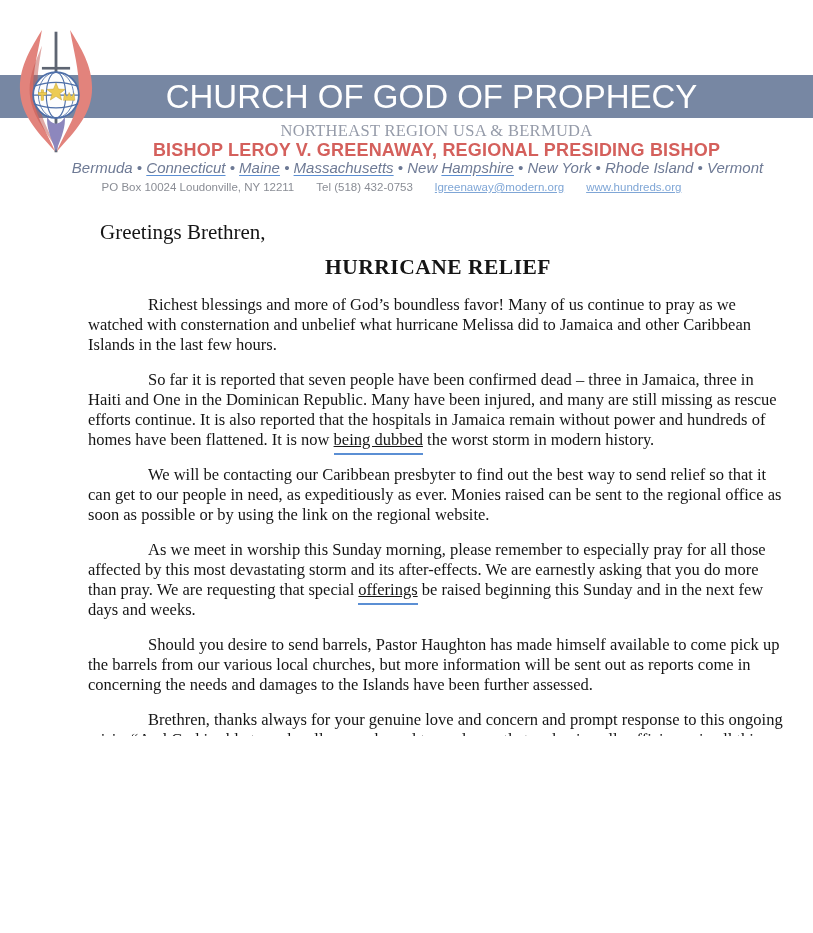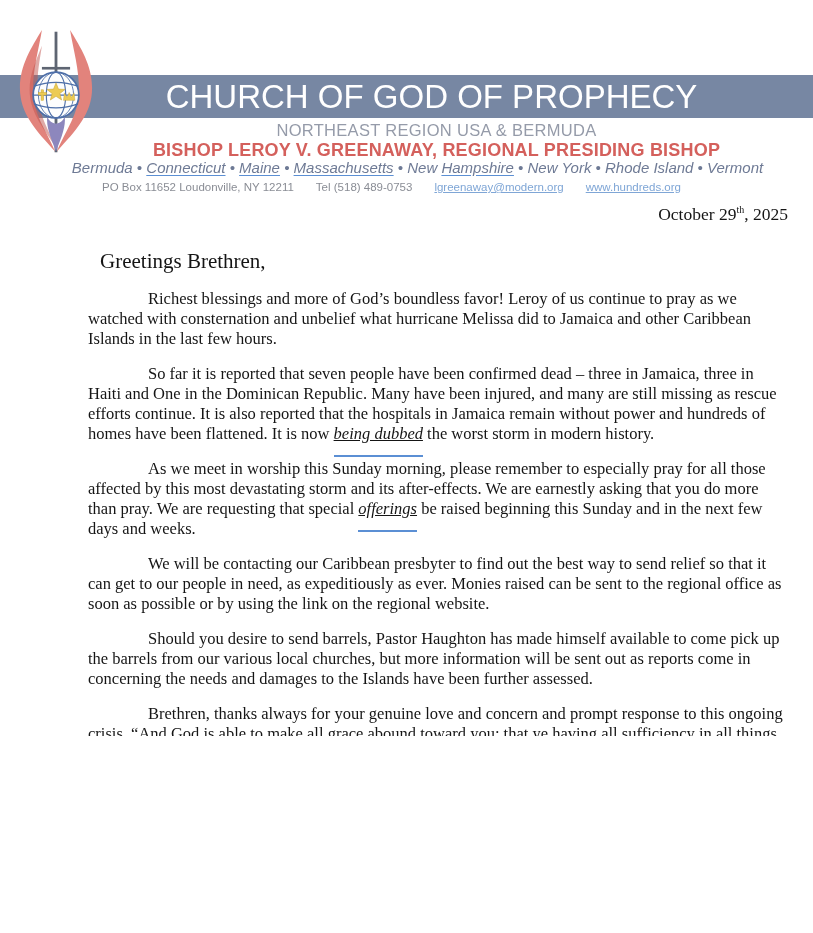--- a/index.html
+++ b/index.html
@@ -6,39 +6,39 @@
   body{width:813px;height:933px;font-family:"Liberation Serif",serif;color:#151515;}
   .page{position:relative;width:813px;height:736px;background:#fff;overflow:hidden;}
 
   
   .banner{position:absolute;top:75px;left:0;width:813px;height:43px;background:#7787a3;}
   .banner-title{position:absolute;top:0;left:90px;right:40px;text-align:center;
     font-family:"Liberation Sans",sans-serif;font-size:33px;line-height:43px;color:#ffffff;
     letter-spacing:0px;white-space:nowrap;}
   .logo{position:absolute;left:12px;top:28px;z-index:5;}
   .region-line{position:absolute;top:121px;left:60px;right:0;text-align:center;
-    font-family:Liberation Sans, sans-serif;font-size:16.5px;color:#959ba9;letter-spacing:.3px;}
+    font-family:Liberation Serif, serif;font-size:16.5px;color:#959ba9;letter-spacing:.3px;}
   .bishop-line{position:absolute;top:140px;left:60px;right:0;text-align:center;
     font-family:"Liberation Sans",sans-serif;font-weight:bold;font-size:18px;color:#d4605c;letter-spacing:.2px;}
   .states-line{position:absolute;top:159px;left:32px;right:10px;text-align:center;
     font-family:"Liberation Sans",sans-serif;font-style:italic;font-size:15px;color:#6e7a95;white-space:nowrap;}
   .state-link{text-decoration:underline;text-decoration-color:#5b8fd4;text-underline-offset:2px;}
   .contact-line{position:absolute;top:181px;left:0;right:30px;text-align:center;
     font-family:"Liberation Sans",sans-serif;font-size:11.5px;color:#8a8d95;white-space:nowrap;}
   .contact-line > span, .contact-line > a{margin:0 11px;}
   .link{color:#7fa6d6;text-decoration:underline;cursor:pointer;}
 
   
   .content{position:absolute;top:196px;left:88px;width:700px;}
   .date-line{text-align:right;font-size:17.5px;margin-top:8px;}
   .date-line sup{font-size:10px;}
   .greeting{margin:24px 0 0 12px;font-size:21px;}
   .letter-title{text-align:center;font-size:21.5px;font-weight:bold;margin:10px 0 0 0;letter-spacing:.5px;}
   #paragraphs p{margin:15px 0 0 0;font-size:16.5px;line-height:20px;text-indent:60px;}
-  .grammar{text-decoration:underline;border-bottom:2px solid #5b8fd4;padding-bottom:12px;font-style:italic;}
+  .grammar{text-decoration:underline;border-bottom:2px solid #5b8fd4;padding-bottom:4px;}
   .closing{text-align:center;margin-top:22px;font-size:17px;}
   .signature{text-align:center;margin-top:2px;font-size:29px;color:#44597e;
     font-family:"DejaVu Serif",serif;font-style:italic;}
   .signature span{display:inline-block;transform:skewX(-8deg) rotate(-1deg);letter-spacing:1px;}
   .signer-title{font-size:14px;}
 </style>
 </head>
 <body>
 
 <div class="page">
@@ -65,35 +65,35 @@
       <path fill="#eccb55" stroke="#c8a433" stroke-width="0.5" d="M58.5,82 L59.5,73.5 L62.5,78.5 L65,73 L67.5,78.5 L70.5,73.5 L71.5,82 Z"></path>
     </svg>
 
     <div class="banner">
       <div class="banner-title">CHURCH OF GOD OF PROPHECY</div>
     </div>
     <div class="region-line">NORTHEAST REGION USA &amp; BERMUDA</div>
     <div class="bishop-line">BISHOP LEROY V. GREENAWAY, REGIONAL PRESIDING BISHOP</div>
     <div class="states-line" id="states-line"><span>Bermuda</span><span> • </span><span class="state-link">Connecticut</span><span> • </span><span class="state-link">Maine</span><span> • </span><span class="state-link">Massachusetts</span><span> • </span><span>New </span><span class="state-link">Hampshire</span><span> • </span><span>New York</span><span> • </span><span>Rhode Island</span><span> • </span><span>Vermont</span></div>
     <div class="contact-line">
-      <span>PO Box 11652 Loudonville, NY 12211</span><span>Tel (518) 489-0753</span><a class="link">lgreenaway@modern.org</a><a class="link">www.hundreds.org</a>
+      <span>PO Box 10024 Loudonville, NY 12211</span><span>Tel (518) 432-0753</span><a class="link">lgreenaway@modern.org</a><a class="link">www.hundreds.org</a>
     </div>
   </header>
 
   <main class="content">
-    <div class="date-line"><span>October 29</span><sup>th</sup><span>, 2025</span></div>
 
     <div class="greeting">Greetings Brethren,</div>
 
+    <h1 class="letter-title">HURRICANE RELIEF</h1>
 
     <div id="paragraphs">
-        <p><span>Richest blessings and more of God’s boundless favor! Leroy of us continue to pray as we watched with consternation and unbelief what hurricane Melissa did to Jamaica and other Caribbean Islands in the last few hours.</span></p>
+        <p><span>Richest blessings and more of God’s boundless favor! Many of us continue to pray as we watched with consternation and unbelief what hurricane Melissa did to Jamaica and other Caribbean Islands in the last few hours.</span></p>
         <p><span>So far it is reported that seven people have been confirmed dead – three in Jamaica, three in Haiti and One in the Dominican Republic. Many have been injured, and many are still missing as rescue efforts continue. It is also reported that the hospitals in Jamaica remain without power and hundreds of homes have been flattened. It is now </span><span class="grammar">being dubbed</span><span> the worst storm in modern history.</span></p>
+        <p><span>We will be contacting our Caribbean presbyter to find out the best way to send relief so that it can get to our people in need, as expeditiously as ever. Monies raised can be sent to the regional office as soon as possible or by using the link on the regional website.</span></p>
         <p><span>As we meet in worship this Sunday morning, please remember to especially pray for all those affected by this most devastating storm and its after-effects. We are earnestly asking that you do more than pray. We are requesting that special </span><span class="grammar">offerings</span><span> be raised beginning this Sunday and in the next few days and weeks.</span></p>
-        <p><span>We will be contacting our Caribbean presbyter to find out the best way to send relief so that it can get to our people in need, as expeditiously as ever. Monies raised can be sent to the regional office as soon as possible or by using the link on the regional website.</span></p>
         <p><span>Should you desire to send barrels, Pastor Haughton has made himself available to come pick up the barrels from our various local churches, but more information will be sent out as reports come in concerning the needs and damages to the Islands have been further assessed.</span></p>
         <p><span>Brethren, thanks always for your genuine love and concern and prompt response to this ongoing crisis. “And God is able to make all grace abound toward you; that ye having all sufficiency in all things may abound to every good work” (2 Cor. 9:8). We pray and we liberally give!</span></p>
       </div>
 
     <div class="closing">Brethren</div>
     <div class="signature"><span>Leroy V. Greenaway</span></div>
     <div class="signer-title">Regional Bishop – Northeast Region</div>
   </main>
 </div>
 

